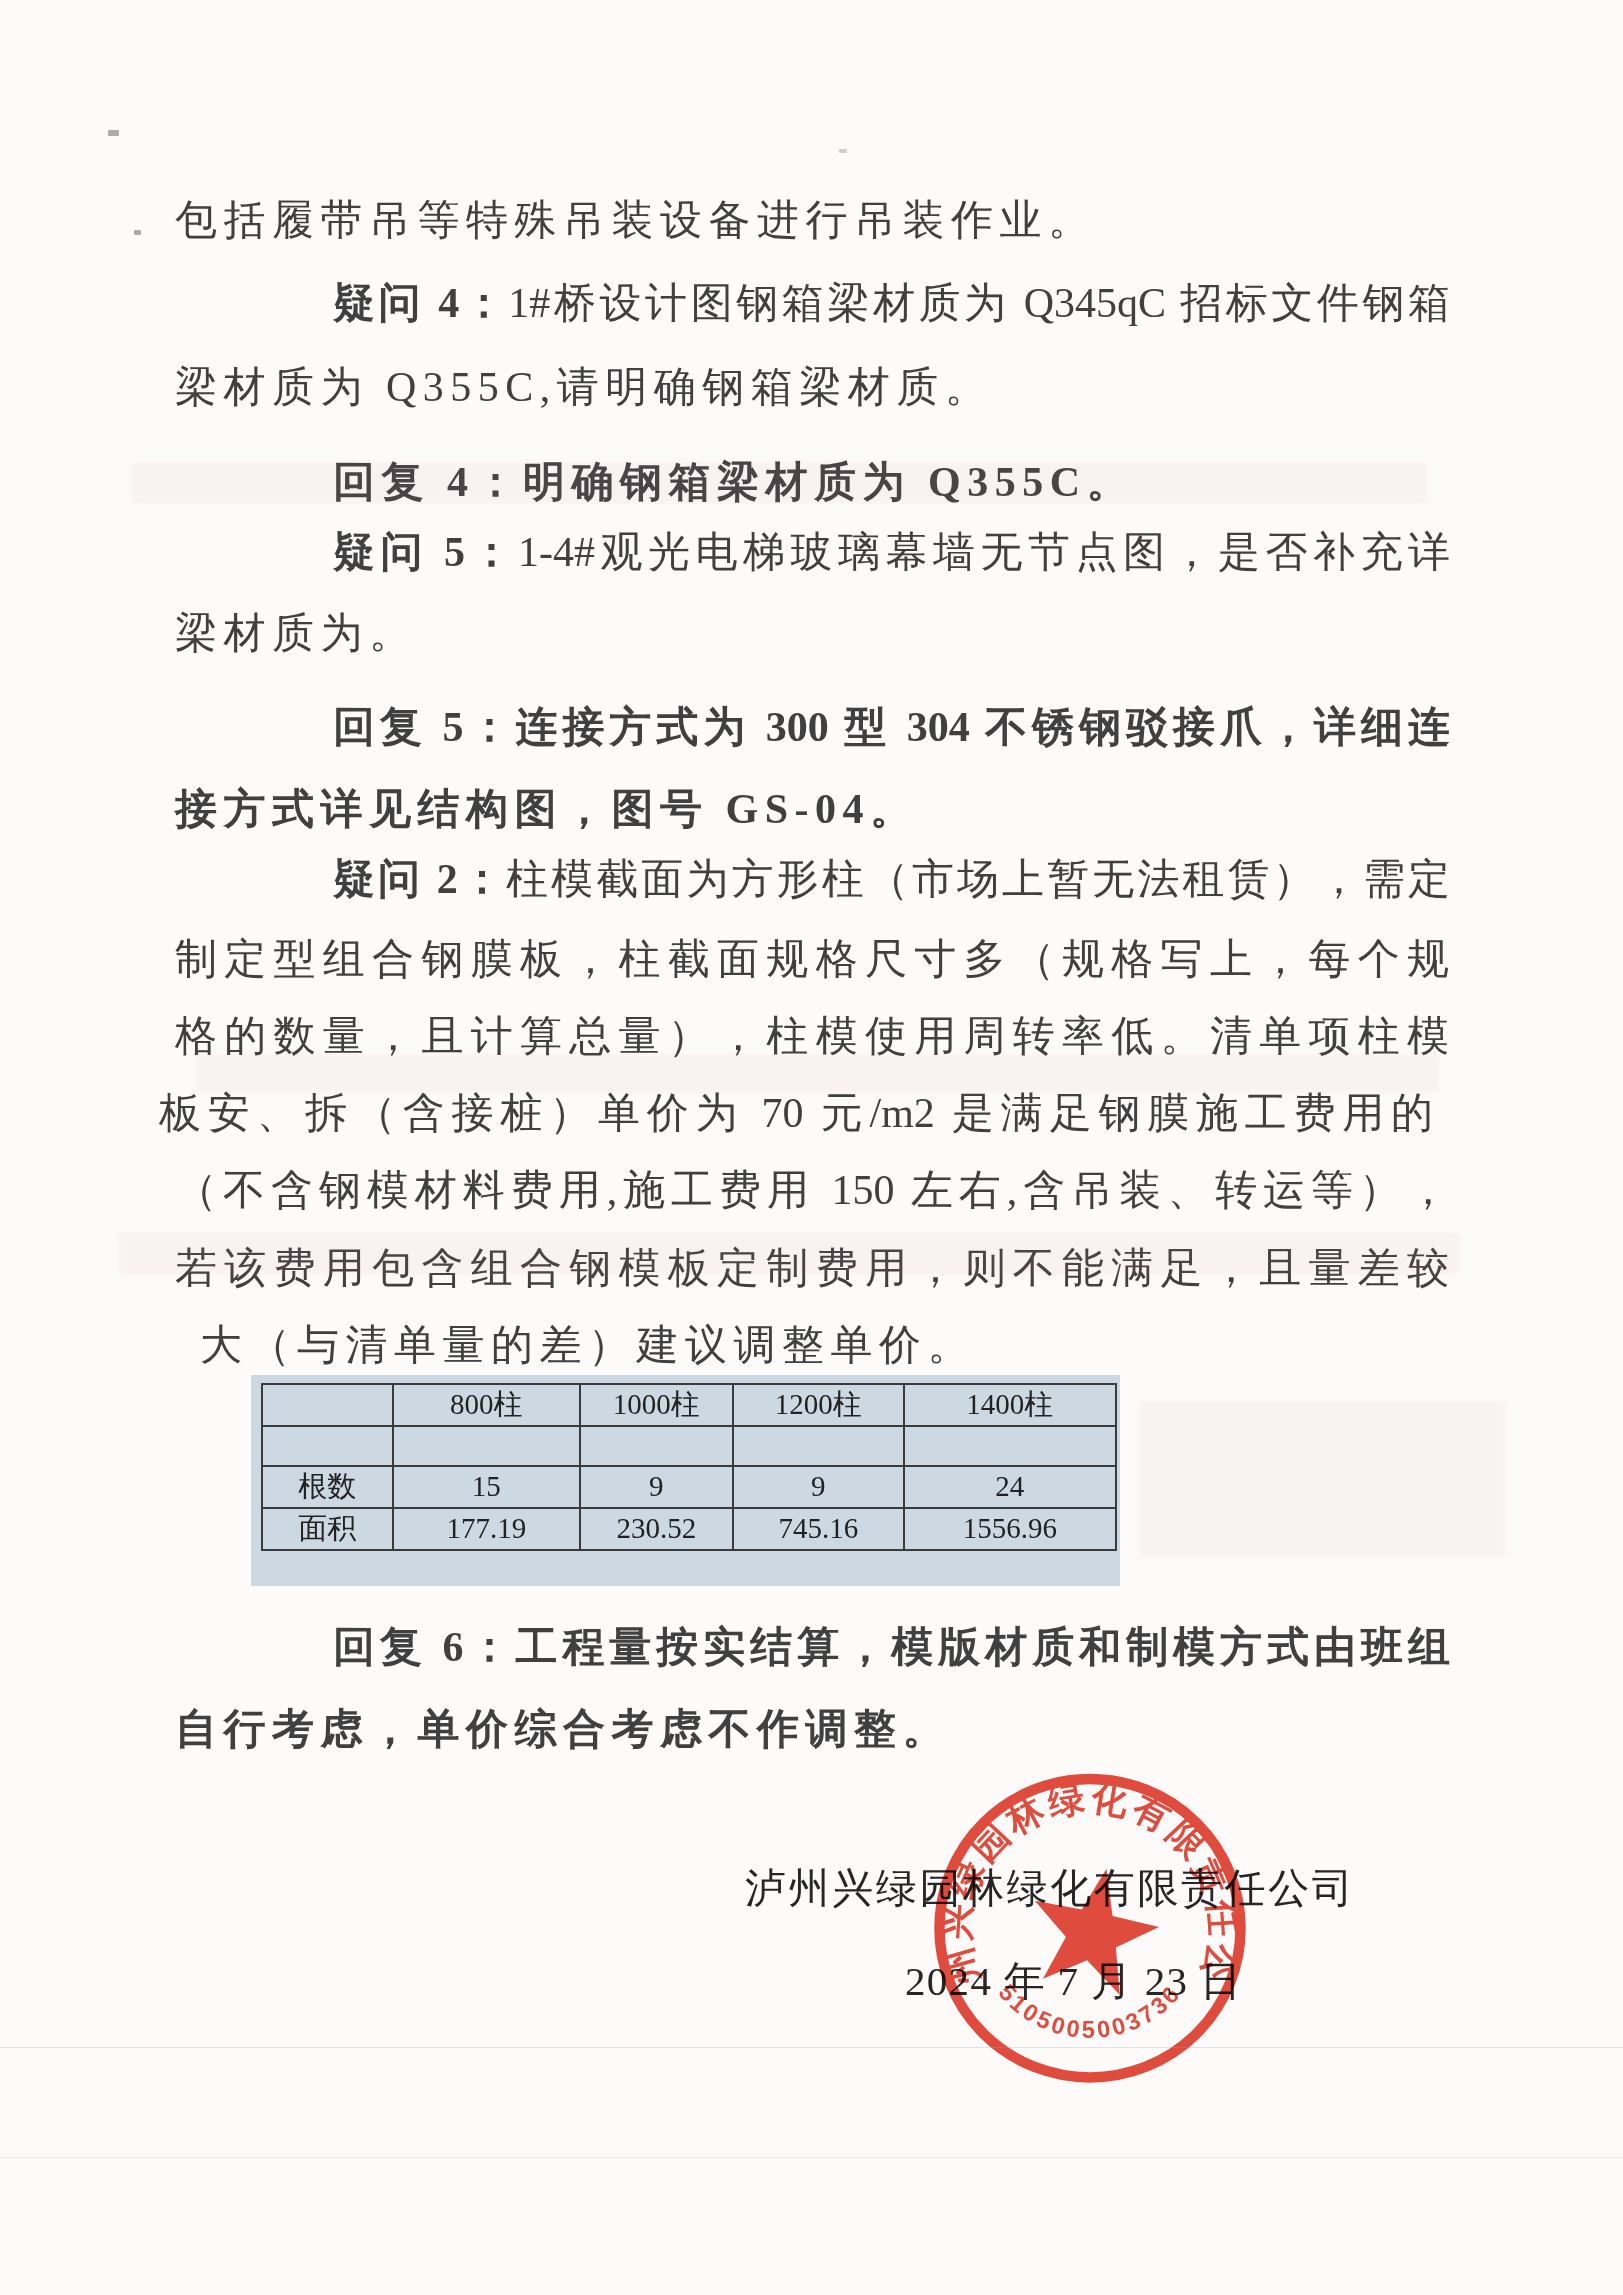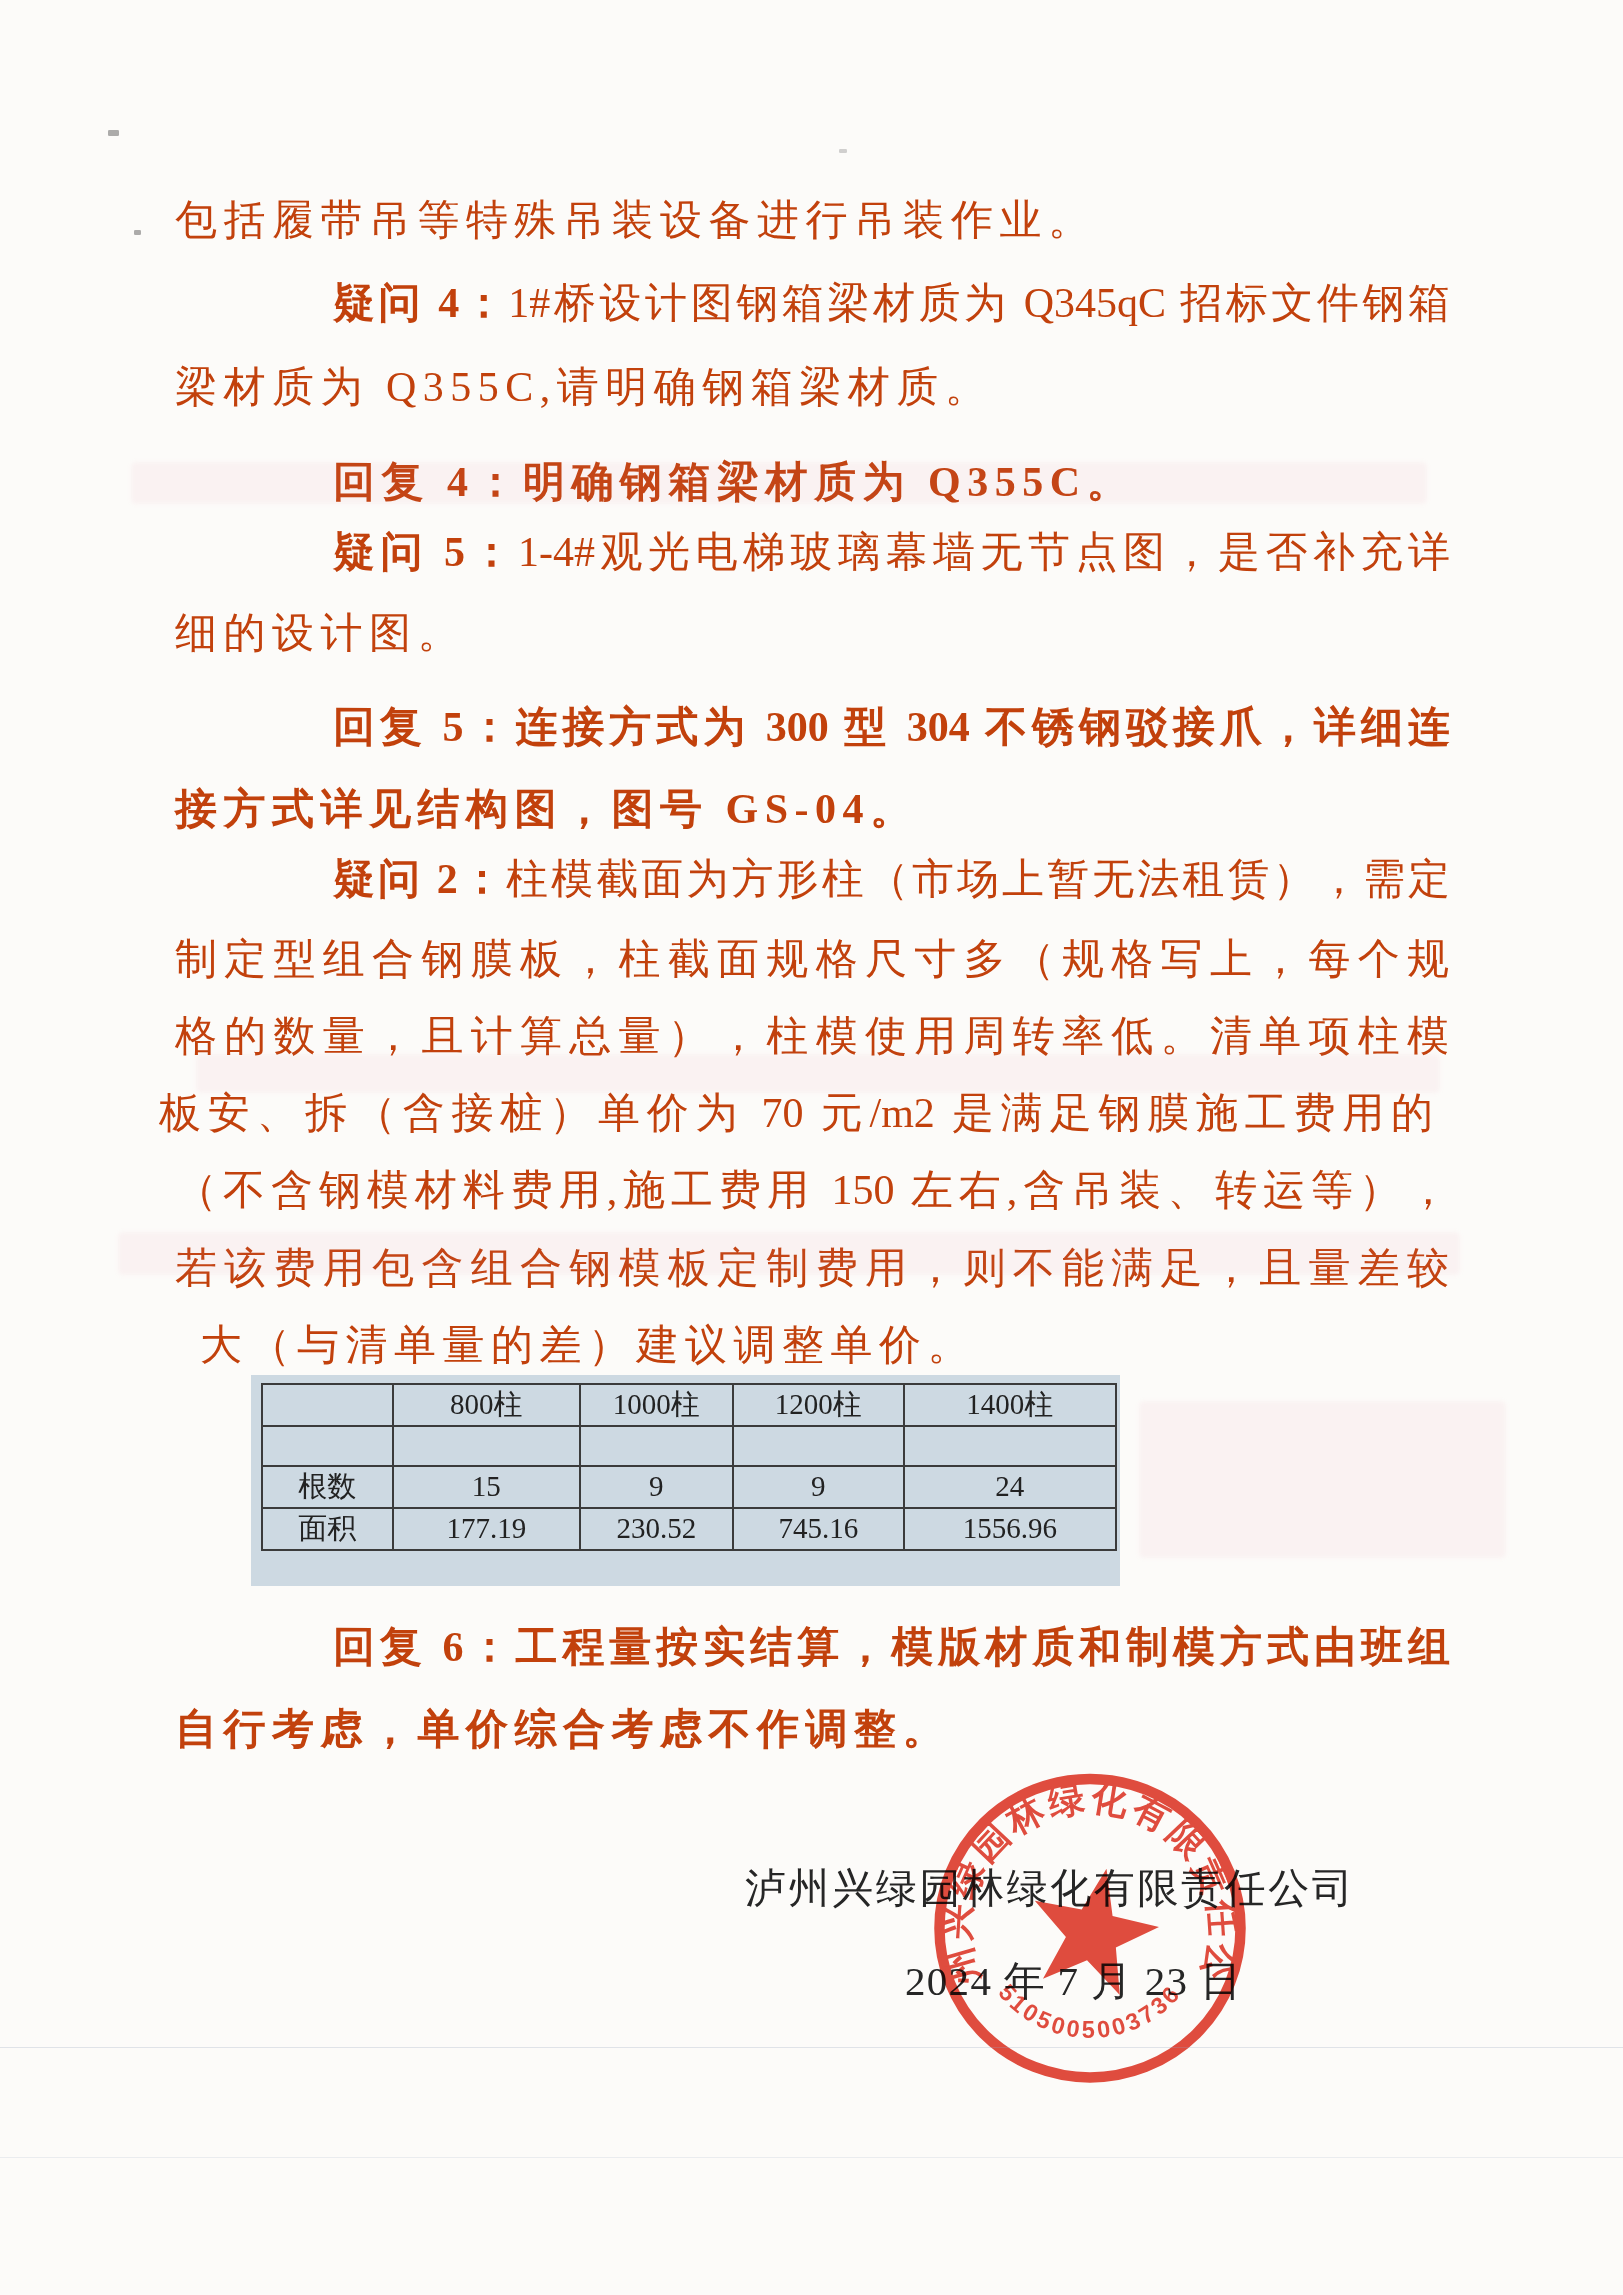--- a/index.html
+++ b/index.html
@@ -8,21 +8,21 @@
     background:#fcfbf9;
     font-family:"Liberation Serif", serif;
     color:#262626;
   }
   .doc-line{
     position:absolute;
     font-size:42px;
     line-height:1.18;
     letter-spacing:6.5px;
     white-space:nowrap;
-    color:#c2410c;
+    color:#404040;
   }
   .doc-line.justify{
     white-space:normal;
     text-align:justify;
     text-align-last:justify;
     letter-spacing:0;
   }
   .doc-line .q-label{font-weight:700;}
   .doc-line.bold{font-weight:700;margin-top:12px;}
   
@@ -79,21 +79,21 @@
 <div class="doc-line" style="left:175px;top:196px;">包括履带吊等特殊吊装设备进行吊装作业。</div>
 
 <div class="doc-line justify" style="left:333px;top:279px;width:1117px;"><span class="q-label">疑问 4：</span><span>1#桥设计图钢箱梁材质为 Q345qC 招标文件钢箱</span></div>
 
 <div class="doc-line" style="left:175px;top:363px;">梁材质为 Q355C,请明确钢箱梁材质。</div>
 
 <div class="doc-line bold" style="left:333px;top:446px;"><span>回复 4：</span><span>明确钢箱梁材质为 Q355C。</span></div>
 
 <div class="doc-line justify" style="left:333px;top:528px;width:1117px;"><span class="q-label">疑问 5：</span><span>1-4#观光电梯玻璃幕墙无节点图，是否补充详</span></div>
 
-<div class="doc-line" style="left:175px;top:609px;">细的设计图。</div>
+<div class="doc-line" style="left:175px;top:609px;">梁材质为。</div>
 
 <div class="doc-line justify bold" style="left:333px;top:691px;width:1117px;"><span>回复 5：</span><span>连接方式为 300 型 304 不锈钢驳接爪，详细连</span></div>
 
 <div class="doc-line bold" style="left:175px;top:773px;">接方式详见结构图，图号 GS-04。</div>
 
 <div class="doc-line justify" style="left:333px;top:855px;width:1117px;"><span class="q-label">疑问 2：</span><span>柱模截面为方形柱（市场上暂无法租赁），需定</span></div>
 
 <div class="doc-line justify" style="left:175px;top:935px;width:1274px;">制定型组合钢膜板，柱截面规格尺寸多（规格写上，每个规</div>
 
 <div class="doc-line justify" style="left:175px;top:1012px;width:1274px;">格的数量，且计算总量），柱模使用周转率低。清单项柱模</div>

